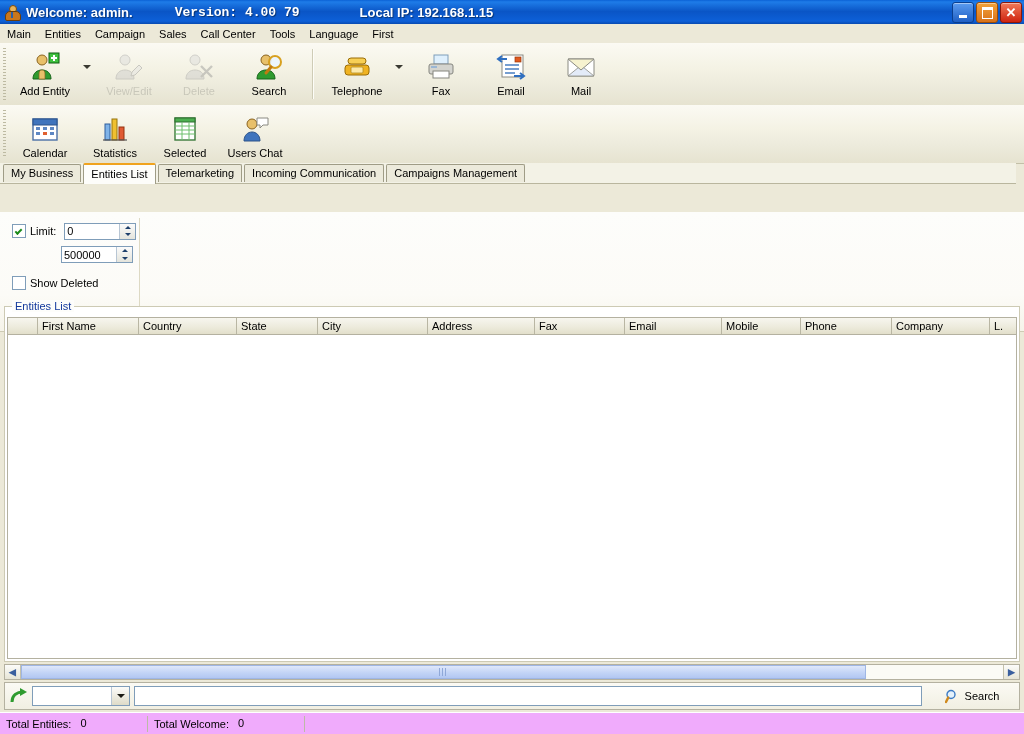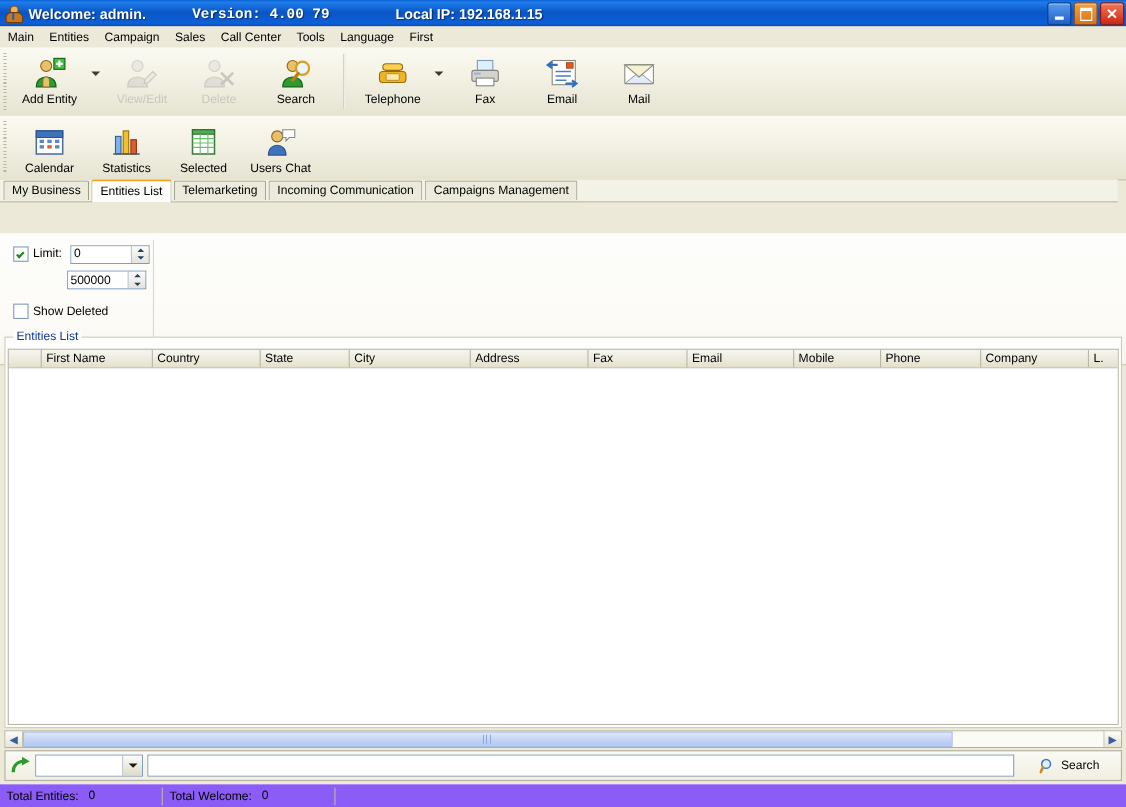--- a/index.html
+++ b/index.html
@@ -241,21 +241,21 @@
   }
   .searchbtn{
     width:86px;flex:none;height:22px;margin-left:6px;
     display:flex;align-items:center;justify-content:center;gap:5px;
     font-size:11px;cursor:default;border:1px solid transparent;
   }
 
   
   .statusbar{
     position:absolute;left:0;top:712px;width:1024px;height:22px;
-    background:#8b5cf6;border-top:1px solid #fff;display:flex;align-items:center;
+    background:#f0abfc;border-top:1px solid #fff;display:flex;align-items:center;
     box-sizing:border-box;
   }
   .st-cell{
     font-size:11px;height:16px;line-height:16px;padding:0 6px;
     display:flex;align-items:center;gap:5px;box-sizing:border-box;
     border-right:1px solid #bdbaa6;
   }
   .st-val{
     min-width:52px;height:15px;line-height:15px;padding:0 4px;box-sizing:border-box;
   }

